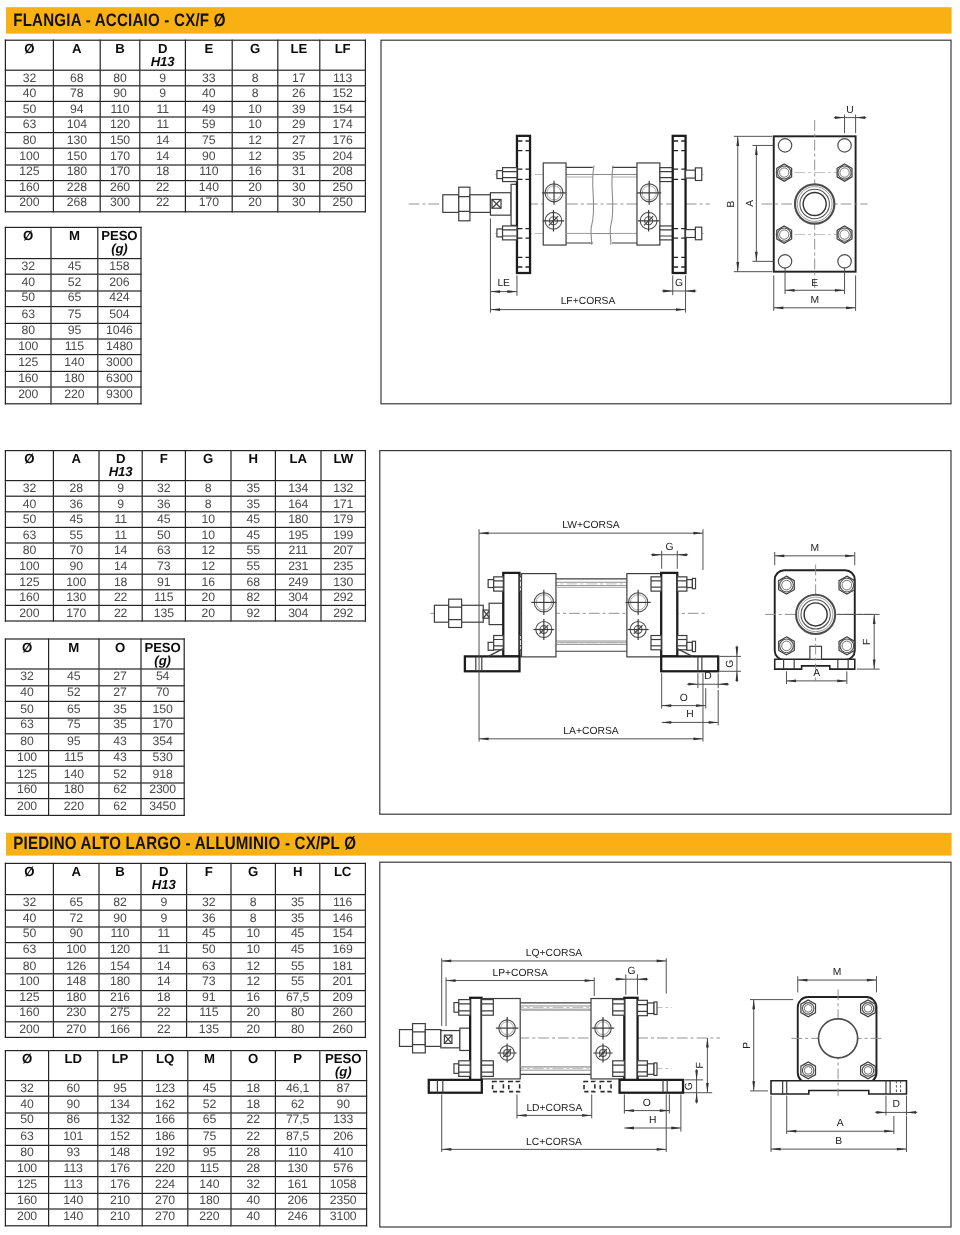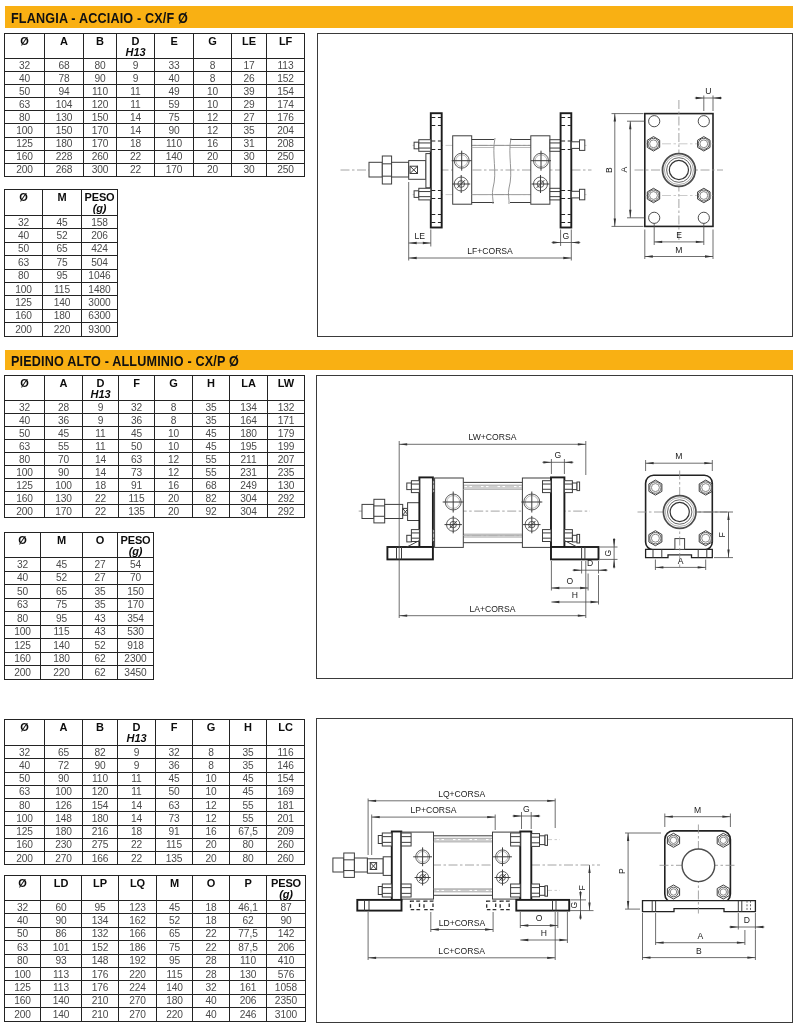--- a/index.html
+++ b/index.html
@@ -347,23 +347,20 @@
         <text x="678.5" y="238" font-size="8.6" fill="#222" text-anchor="middle">E</text>
         <line x1="644.3" y1="229.5" x2="644.3" y2="259" stroke="#4a4a4a" stroke-width="0.8" fill="none"></line>
         <line x1="712.5" y1="229.5" x2="712.5" y2="259" stroke="#4a4a4a" stroke-width="0.8" fill="none"></line>
         <line x1="644.3" y1="256.5" x2="712.5" y2="256.5" stroke="#4a4a4a" stroke-width="0.8" fill="none"></line>
         <polygon points="644.3,256.5 652.3,255.35 652.3,257.65" fill="#333"></polygon>
         <polygon points="712.5,256.5 704.5,255.35 704.5,257.65" fill="#333"></polygon>
         <text x="678.4" y="252.5" font-size="8.6" fill="#222" text-anchor="middle">M</text>
       </g>
     </svg>
 
-<div class="bar" style="top:349.5px;height:20px">
-      <span>PIEDINO ALTO - ALLUMINIO - CX/P Ø</span>
-    </div>
 
 <table class="tbl" style="left:4px;top:375px;width:300px">
       <colgroup>
         <col style="width:40px">
         <col style="width:38px">
         <col style="width:36px">
         <col style="width:36px">
         <col style="width:38px">
         <col style="width:37px">
         <col style="width:38px">
@@ -707,20 +704,23 @@
         <text x="725.3" y="534.8" font-size="8.6" fill="#222" text-anchor="middle" transform="rotate(-90 725.3 534.8)">F</text>
         <line x1="655.4" y1="559.5" x2="655.4" y2="570" stroke="#4a4a4a" stroke-width="0.8" fill="none"></line>
         <line x1="705.7" y1="559.5" x2="705.7" y2="570" stroke="#4a4a4a" stroke-width="0.8" fill="none"></line>
         <line x1="655.4" y1="567.4" x2="705.7" y2="567.4" stroke="#4a4a4a" stroke-width="0.8" fill="none"></line>
         <polygon points="655.4,567.4 663.4,566.25 663.4,568.55" fill="#333"></polygon>
         <polygon points="705.7,567.4 697.7,566.25 697.7,568.55" fill="#333"></polygon>
         <text x="680.55" y="563.6" font-size="8.6" fill="#222" text-anchor="middle">A</text>
       </g>
     </svg>
 
+<div class="bar" style="top:693.5px;height:19px">
+      <span>PIEDINO ALTO LARGO - ALLUMINIO - CX/PL Ø</span>
+    </div>
 
 <table class="tbl" style="left:4px;top:719px;width:300px">
       <colgroup>
         <col style="width:40px">
         <col style="width:38px">
         <col style="width:35px">
         <col style="width:38px">
         <col style="width:37px">
         <col style="width:37px">
         <col style="width:37px">
@@ -873,21 +873,21 @@
           <td style="height:12.4px">90</td>
         </tr>
         <tr>
           <td style="height:12.4px">50</td>
           <td style="height:12.4px">86</td>
           <td style="height:12.4px">132</td>
           <td style="height:12.4px">166</td>
           <td style="height:12.4px">65</td>
           <td style="height:12.4px">22</td>
           <td style="height:12.4px">77,5</td>
-          <td style="height:12.4px">142</td>
+          <td style="height:12.4px">133</td>
         </tr>
         <tr>
           <td style="height:12.4px">63</td>
           <td style="height:12.4px">101</td>
           <td style="height:12.4px">152</td>
           <td style="height:12.4px">186</td>
           <td style="height:12.4px">75</td>
           <td style="height:12.4px">22</td>
           <td style="height:12.4px">87,5</td>
           <td style="height:12.4px">206</td>

